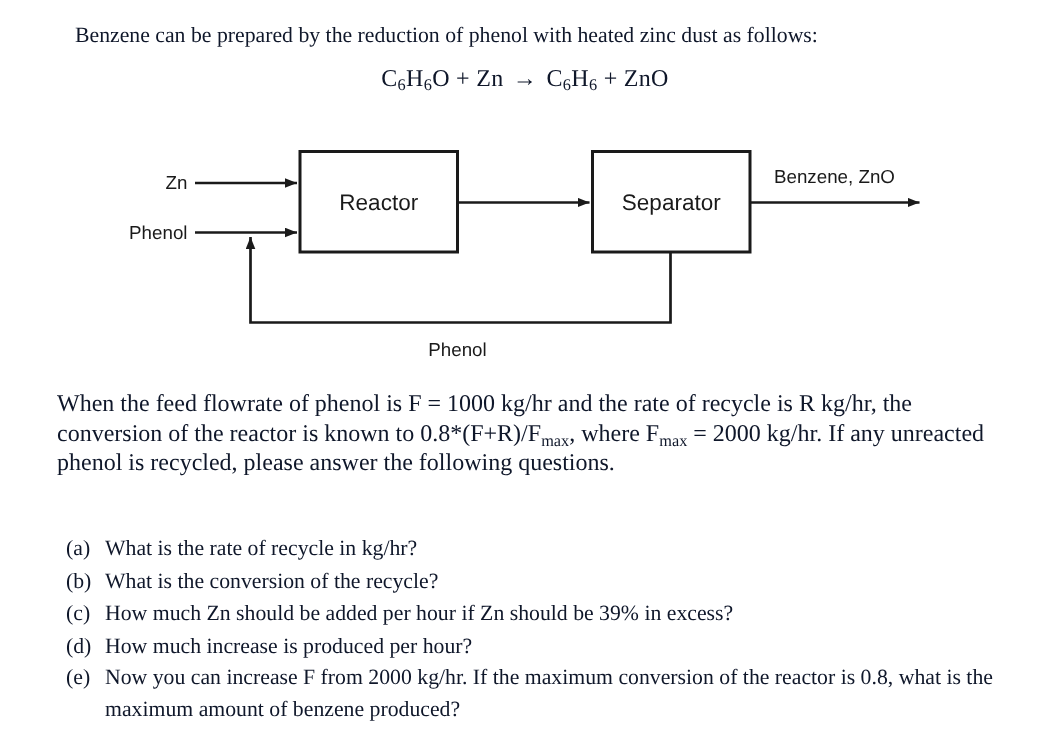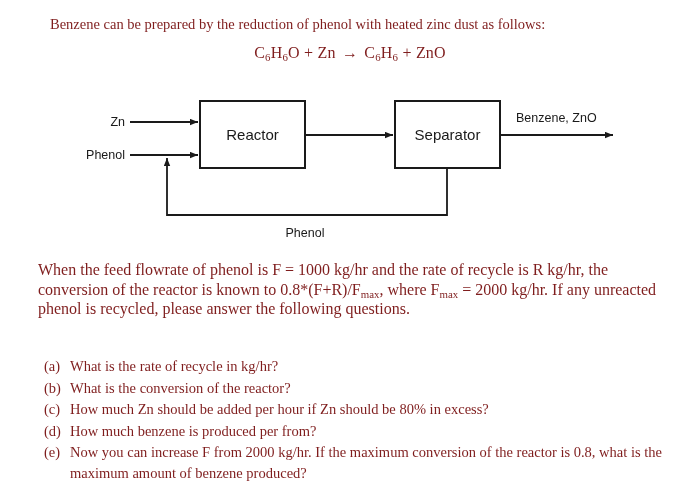--- a/index.html
+++ b/index.html
@@ -7,21 +7,21 @@
     padding: 0;
     background: #ffffff;
   }
   #page {
     position: relative;
     width: 700px;
     height: 492px;
     background: #ffffff;
     overflow: hidden;
     font-family: "Liberation Serif", "DejaVu Serif", serif;
-    color: #7f1d1d;
+    color: #0f172a;
   }
 
   
   .intro {
     position: absolute;
     left: 50px;
     top: 14px;
     width: 620px;
     font-size: 14.5px;
     line-height: 20px;
@@ -150,29 +150,29 @@
 
   <div class="statement"><span>When the feed flowrate of phenol is F = 1000 kg/hr and the rate of recycle is R kg/hr, the conversion of the reactor is known to 0.8*(F+R)/F</span><sub>max</sub><span>, where F</span><sub>max</sub><span> = 2000 kg/hr. If any unreacted phenol is recycled, please answer the following questions.</span></div>
 
   <div class="questions">
     <div class="q-row">
       <span class="q-tag">(a)</span>
       <span class="q-text">What is the rate of recycle in kg/hr?</span>
     </div>
     <div class="q-row">
       <span class="q-tag">(b)</span>
-      <span class="q-text">What is the conversion of the reactor?</span>
+      <span class="q-text">What is the conversion of the recycle?</span>
     </div>
     <div class="q-row">
       <span class="q-tag">(c)</span>
-      <span class="q-text">How much Zn should be added per hour if Zn should be 80% in excess?</span>
+      <span class="q-text">How much Zn should be added per hour if Zn should be 39% in excess?</span>
     </div>
     <div class="q-row">
       <span class="q-tag">(d)</span>
-      <span class="q-text">How much benzene is produced per from?</span>
+      <span class="q-text">How much increase is produced per hour?</span>
     </div>
     <div class="q-row">
       <span class="q-tag">(e)</span>
       <span class="q-text">Now you can increase F from 2000 kg/hr. If the maximum conversion of the reactor is 0.8, what is the maximum amount of benzene produced?</span>
     </div>
   </div>
 
 </div>
 
 </body></html>

